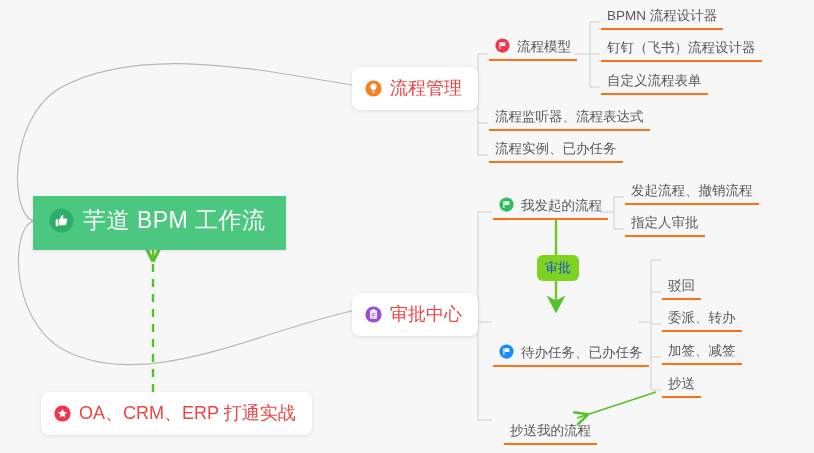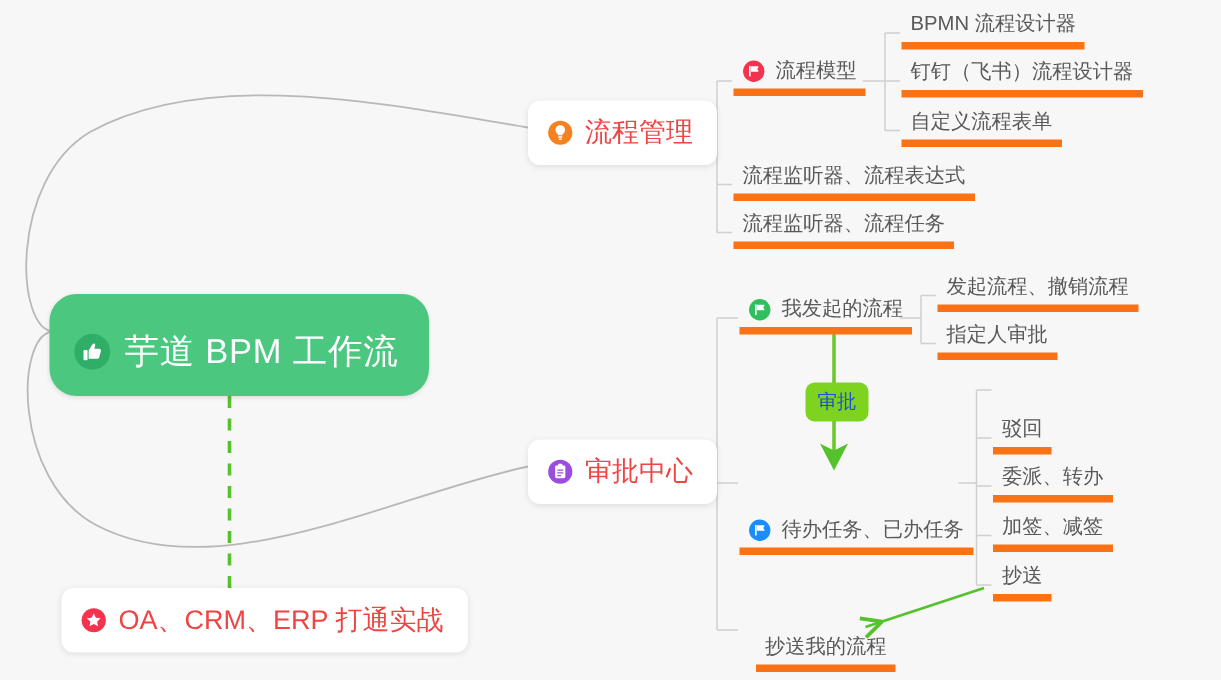--- a/index.html
+++ b/index.html
@@ -11,22 +11,22 @@
   }
   #canvas { position: relative; width: 814px; height: 453px; background: #f7f7f7; }
 
   svg.links { position: absolute; left: 0; top: 0; width: 814px; height: 453px; pointer-events: none; }
 
   
   .root-node {
     position: absolute;
     display: flex; align-items: center; gap: 9px;
     background: #4CC77F;
-    border-radius: 18px;
-    padding: 23px 20px 14px 16px;
+    border-radius: 0;
+    padding: 9px 20px 14px 16px;
     box-shadow: 0 1px 3px rgba(0,0,0,.10);
   }
   .root-label {
     color: #ffffff;
     font-size: 23px;
     letter-spacing: .5px;
     white-space: nowrap;
   }
 
   
@@ -36,23 +36,23 @@
     background: #ffffff;
     border-radius: 8px;
     padding: 9px 16px 10px 13px;
     box-shadow: 0 1px 4px rgba(0,0,0,.10);
   }
   .card-label { font-size: 18px; color: #ef4444; white-space: nowrap; }
 
   
   .text-node {
     position: absolute;
-    display: flex; align-items: flex-end; gap: 7px;
+    display: flex; align-items: flex-start; gap: 7px;
     padding: 0 6px 4px 6px;
-    border-bottom: 5px solid #f97316;
+    border-bottom: 2px solid #f97316;
     white-space: nowrap;
   }
   .text-node .tn-label { font-size: 13.5px; color: #58595b; line-height: 17px; }
 
   
   .tag-node {
     position: absolute;
     background: #7ED321;
     border-radius: 6px;
     padding: 5px 8px 6px 8px;
@@ -162,21 +162,21 @@
 
   <div class="text-node" style="left:601px; top:72px;">
     <span class="tn-label">自定义流程表单</span>
   </div>
 
   <div class="text-node" style="left:489px; top:108px;">
     <span class="tn-label">流程监听器、流程表达式</span>
   </div>
 
   <div class="text-node" style="left:489px; top:140px;">
-    <span class="tn-label">流程监听器、流程任务</span>
+    <span class="tn-label">流程实例、已办任务</span>
   </div>
 
   <div class="card-node" style="left:352px; top:293px;">
     <svg class="ic" viewBox="0 0 20 20">
       <circle cx="10" cy="10" r="9.5" fill="#9B4DE0"></circle>
       <rect x="6" y="5" width="8" height="10" rx="1.1" fill="#ffffff"></rect>
       <rect x="8.3" y="3.8" width="3.4" height="2.1" rx="0.8" fill="#ffffff"></rect>
       <rect x="7.5" y="8.2" width="5" height="1" rx="0.5" fill="#9B4DE0"></rect>
       <rect x="7.5" y="10.4" width="5" height="1" rx="0.5" fill="#9B4DE0"></rect>
       <rect x="7.5" y="12.5" width="3.3" height="1" rx="0.5" fill="#9B4DE0"></rect>

